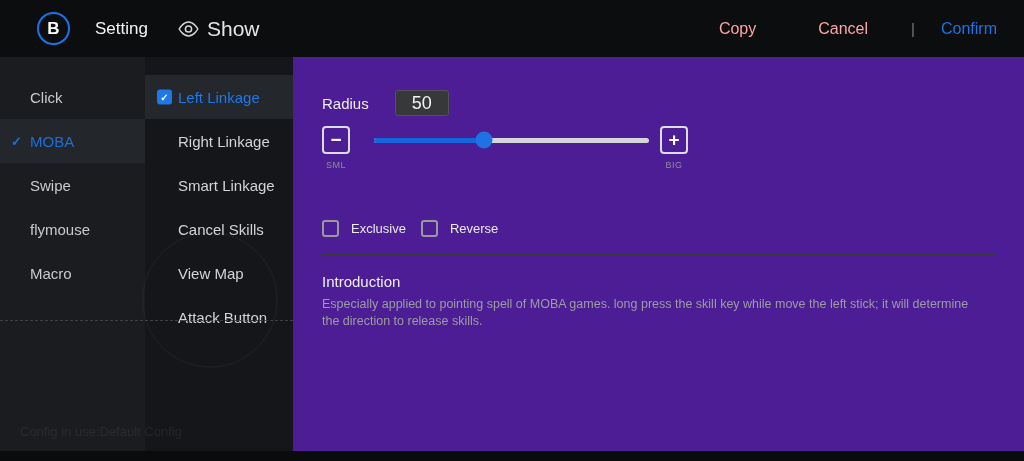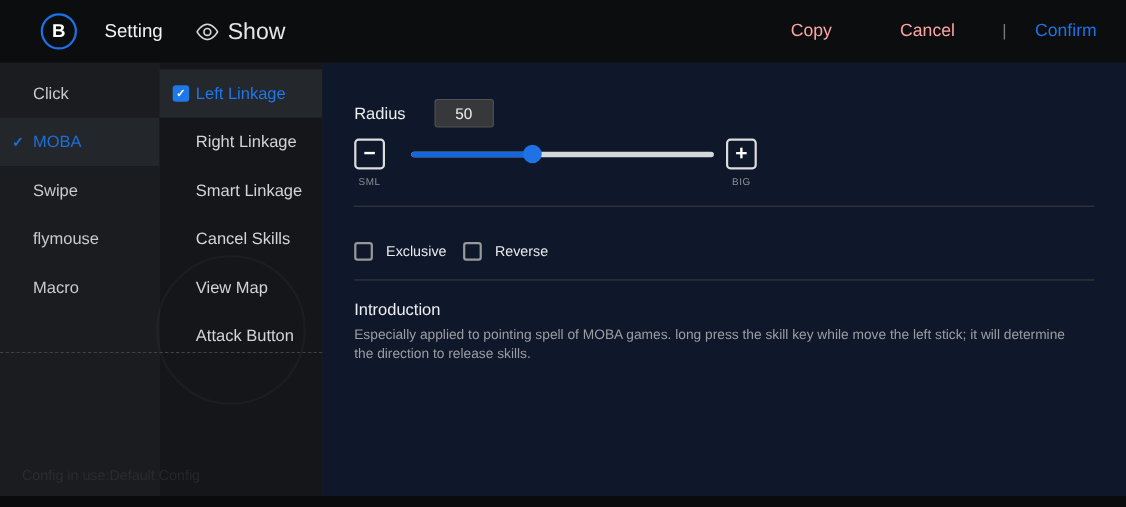--- a/index.html
+++ b/index.html
@@ -19,40 +19,40 @@
     font-size:21px;color:#e4e5e7;cursor:default;}
   .tb-right{position:absolute;right:27px;top:0;height:57px;display:flex;align-items:center;font-size:16px;}
   .tb-btn{color:#fca5a5;}
   .tb-copy{margin-right:62px;}
   .tb-cancel{margin-right:43px;}
   .tb-sep{color:#7a7b7d;margin-right:26px;font-size:15px;}
   .tb-confirm{color:#1a73e8;font-weight:500;}
   
   .sidebar{position:absolute;left:0;top:57px;width:145px;bottom:0;background:#1a1c1f;z-index:1;}
   .submenu{position:absolute;left:145px;top:57px;width:148px;bottom:0;background:#141619;z-index:1;}
-  .rows{padding-top:6px;text-align:right;}
+  .rows{padding-top:18px;text-align:right;}
   .nav-row{position:relative;height:44px;display:flex;align-items:center;
     font-size:15px;color:#c9cacc;padding-left:30px;cursor:default;}
   .sidebar .nav-row.active{background:#23262a;color:#1d6fd8;}
   .sidebar .check-glyph{position:absolute;left:11px;font-size:13px;font-weight:bold;color:#1d6fd8;}
   .submenu .nav-row{padding-left:33px;color:#d3d4d6;}
   .submenu .nav-row.active{background:#24272c;color:#1e78e8;}
   .blue-checkbox{position:absolute;left:12px;top:50%;transform:translateY(-50%);
     width:15px;height:15px;background:#1e78e8;border-radius:3px;color:#fff;
     font-size:10px;font-weight:bold;display:flex;align-items:center;justify-content:center;}
   .dashed-line{position:absolute;left:0;top:320px;width:293px;border-top:1px dashed #3f4144;z-index:3;}
   .ghost-circle{position:absolute;left:142px;top:232px;width:132px;height:132px;border-radius:50%;
     border:2px solid rgba(255,255,255,0.03);z-index:2;pointer-events:none;}
   .config-text{position:absolute;left:20px;top:424px;font-size:13px;color:rgba(235,240,245,0.07);z-index:4;}
   
-  .main{position:absolute;left:293px;top:57px;right:0;bottom:0;background:#0f172a;z-index:1;}
+  .main{position:absolute;left:293px;top:57px;right:0;bottom:0;background:#4c1d95;z-index:1;}
   .radius-row{position:absolute;left:29px;top:33px;display:flex;align-items:center;}
   .radius-label{font-size:15px;color:#eceded;}
   .radius-badge{margin-left:26px;width:52px;height:24px;background:#37383a;border:1px solid #515254;
-    border-radius:3px;color:#f2f2f2;font-size:14px;display:flex;align-items:center;justify-content:center;}
+    border-radius:3px;color:#f2f2f2;font-size:18px;display:flex;align-items:center;justify-content:center;}
   .slider-row{position:absolute;left:29px;top:69px;display:flex;align-items:flex-start;}
   .stepper{width:28px;height:28px;border:2px solid #dcdddf;border-radius:4px;color:#ffffff;
     display:flex;align-items:center;justify-content:center;font-size:19px;font-weight:bold;
     box-sizing:border-box;background:transparent;cursor:default;}
   .track-wrap{position:relative;width:275px;height:28px;margin-left:24px;margin-right:11px;}
   .track{position:absolute;left:0;right:0;top:12px;height:5px;border-radius:3px;background:#d6d7d8;}
   .track-fill{position:absolute;left:0;top:12px;height:5px;border-radius:3px;background:#1566dd;}
   .thumb{position:absolute;top:14px;width:17px;height:17px;border-radius:50%;background:#1f72e4;
     transform:translate(-50%,-50%);}
   .minor-label{position:absolute;width:28px;text-align:center;top:103px;

